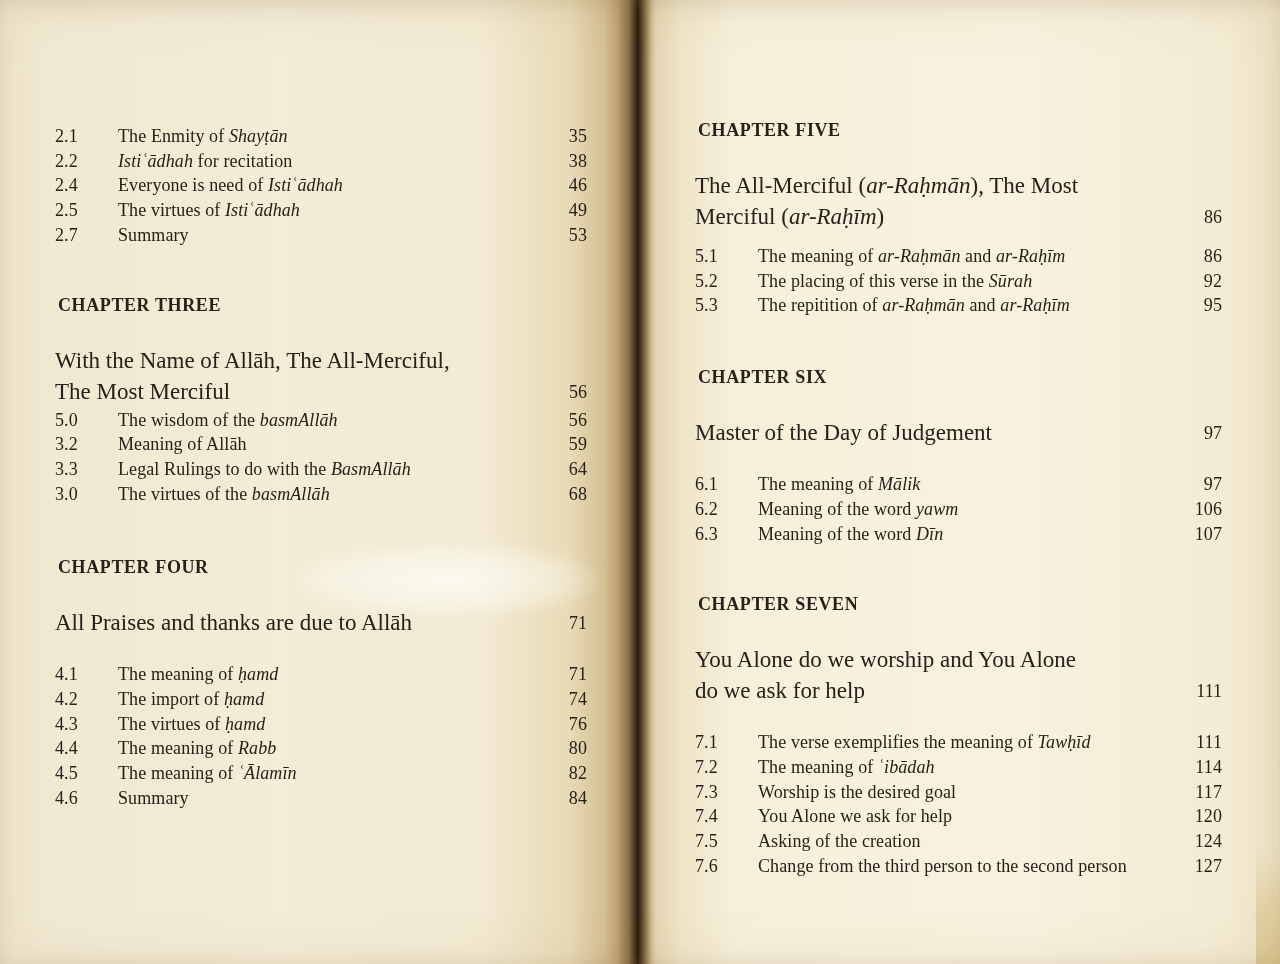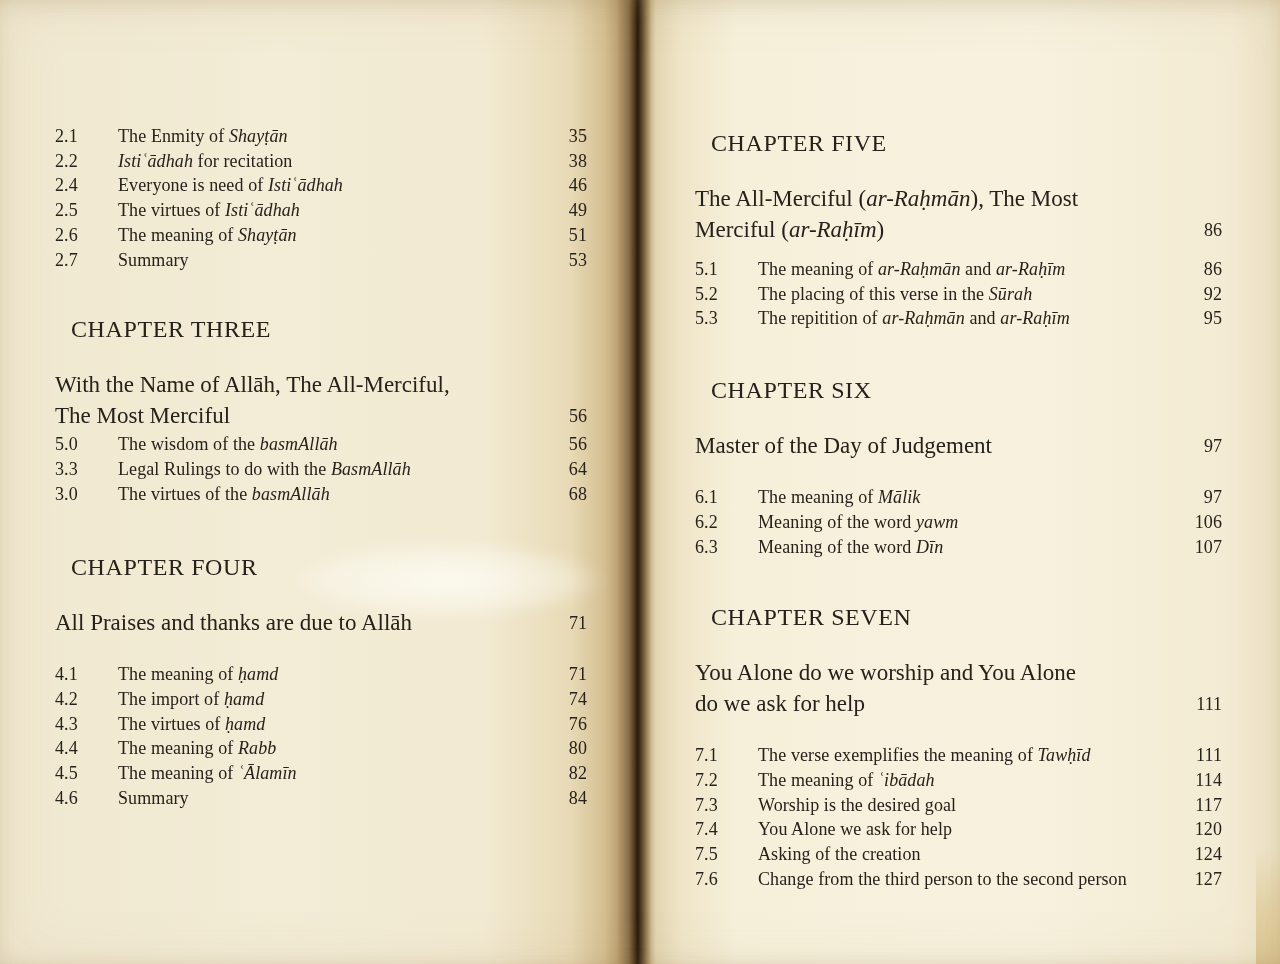--- a/index.html
+++ b/index.html
@@ -36,21 +36,21 @@
     opacity:.85;
   }
   .left-content{position:absolute;left:55px;top:13px;width:532px;padding-top:111px;}
   .right-content{position:absolute;left:695px;top:0;width:527px;padding-top:115px;}
 
   .toc-row{display:flex;align-items:baseline;font-size:18px;line-height:24.7px;letter-spacing:.1px;}
   .toc-row .num{flex:none;width:63px;}
   .toc-row .label{flex:1;white-space:nowrap;overflow:visible;}
   .toc-row .pg{flex:none;min-width:42px;text-align:right;}
 
-  .chapter-heading{margin:16px;font-size:24px;font-weight:400;line-height:25px;letter-spacing:.6px;}
+  .chapter-heading{margin:3px;font-size:18px;font-weight:700;line-height:25px;letter-spacing:.6px;}
   .title-block{display:flex;align-items:flex-end;margin-top:27px;}
   .title-lines{flex:1;font-size:23px;line-height:31px;}
   .title-page{flex:none;min-width:42px;text-align:right;font-size:18px;line-height:29px;}
 
   #lp-ch3-heading{margin-top:45px;}
   #lp-ch3-items{margin-top:1px;}
   #lp-ch4-heading{margin-top:49px;}
   #lp-ch4-items{margin-top:24px;}
   #rp-ch5-items{margin-top:12px;}
   #rp-ch6-heading{margin-top:47px;}
@@ -92,25 +92,20 @@
           <span class="label">Everyone is need of <i>Istiʿādhah</i></span>
           <span class="pg">46</span>
         </div>
 
         <div class="toc-row">
           <span class="num">2.5</span>
           <span class="label">The virtues of <i>Istiʿādhah</i></span>
           <span class="pg">49</span>
         </div>
 
-        <div class="toc-row">
-          <span class="num">2.6</span>
-          <span class="label">The meaning of <i>Shayṭān</i></span>
-          <span class="pg">51</span>
-        </div>
 
         <div class="toc-row">
           <span class="num">2.7</span>
           <span class="label">Summary</span>
           <span class="pg">53</span>
         </div>
       </section>
 
     <h2 class="chapter-heading" id="lp-ch3-heading">CHAPTER THREE</h2>
     <div class="title-block">
@@ -122,20 +117,25 @@
       <div class="title-page">56</div>
     </div>
     <section class="toc-items" id="lp-ch3-items">
 
         <div class="toc-row">
           <span class="num">5.0</span>
           <span class="label">The wisdom of the <i>basmAllāh</i></span>
           <span class="pg">56</span>
         </div>
 
+        <div class="toc-row">
+          <span class="num">3.2</span>
+          <span class="label">Meaning of Allāh</span>
+          <span class="pg">59</span>
+        </div>
 
         <div class="toc-row">
           <span class="num">3.3</span>
           <span class="label">Legal Rulings to do with the <i>BasmAllāh</i></span>
           <span class="pg">64</span>
         </div>
 
         <div class="toc-row">
           <span class="num">3.0</span>
           <span class="label">The virtues of the <i>basmAllāh</i></span>

